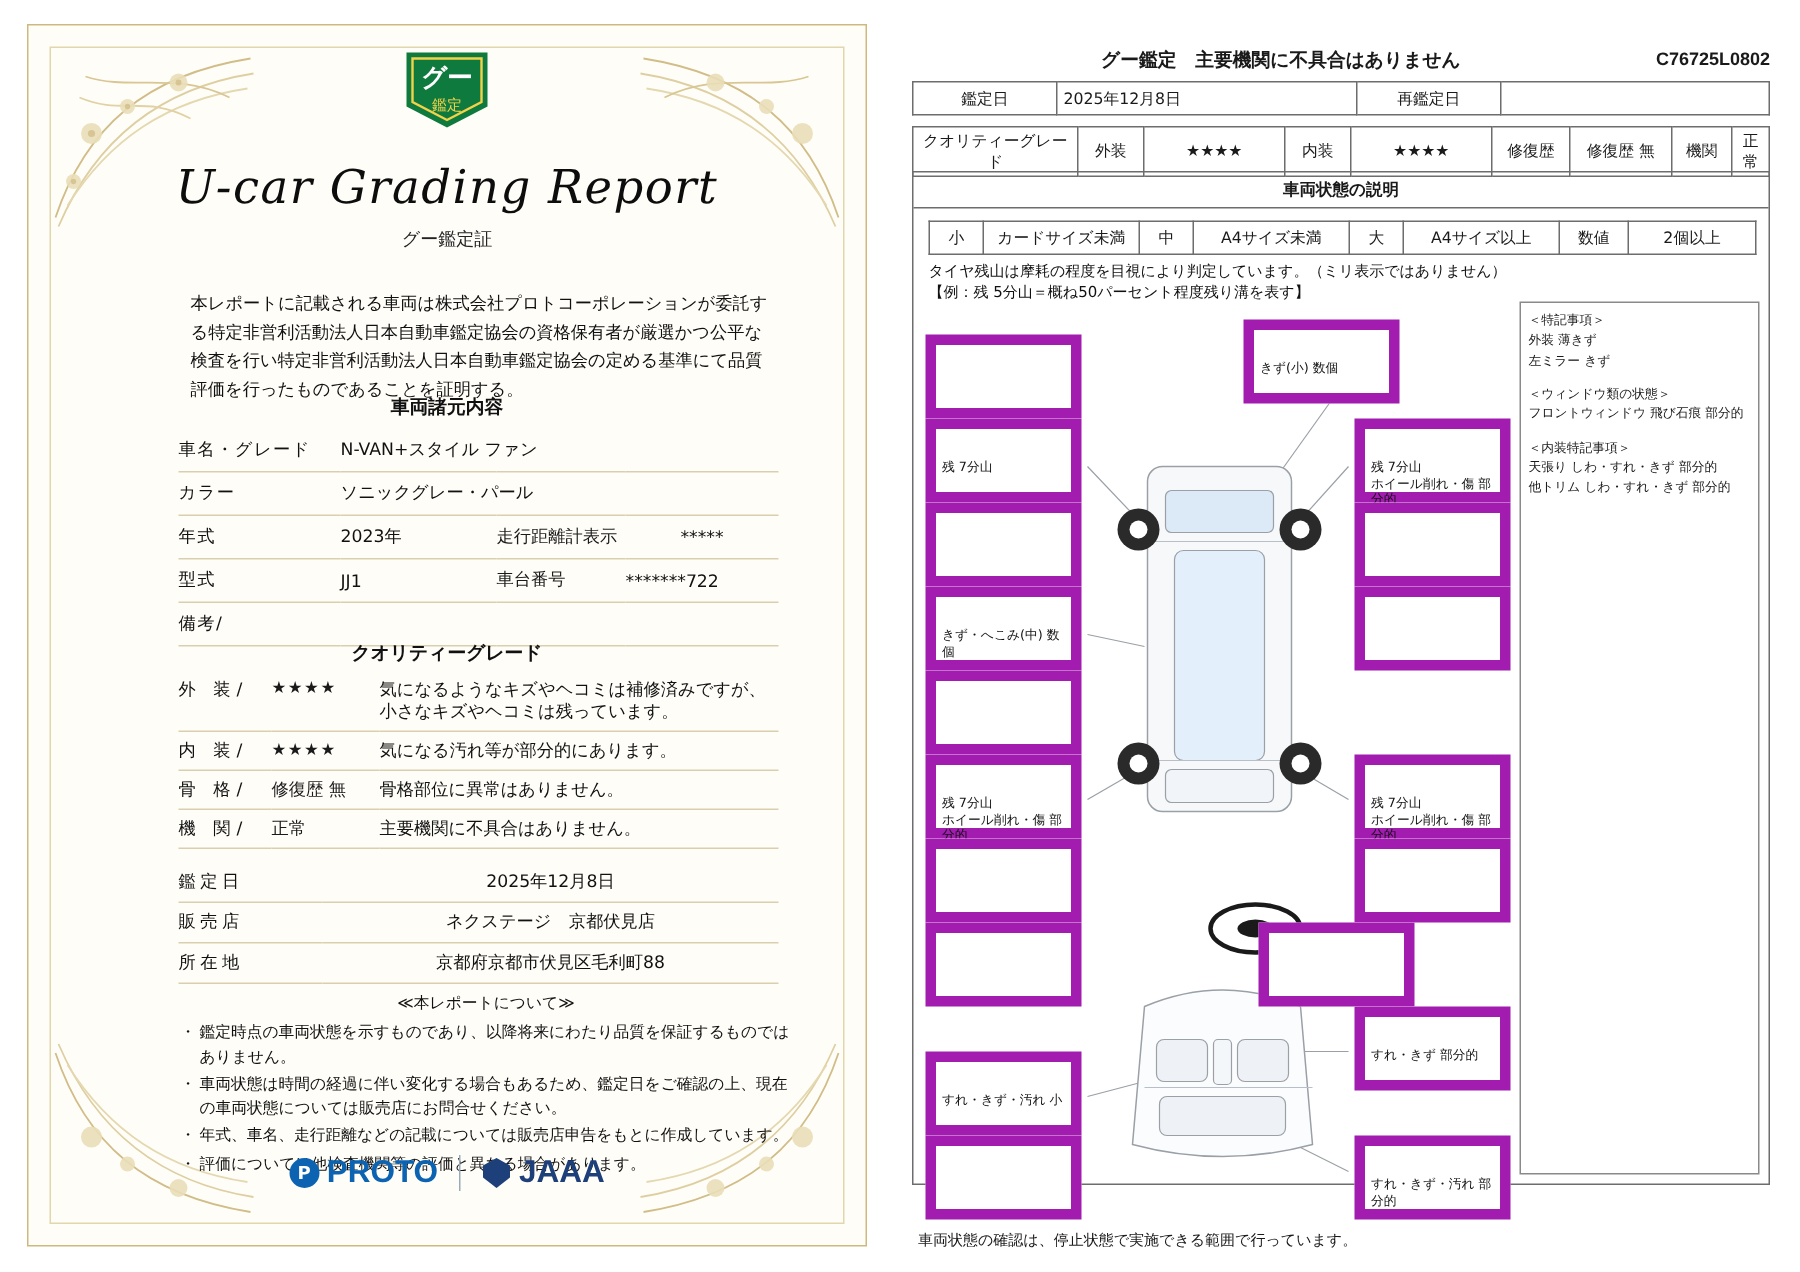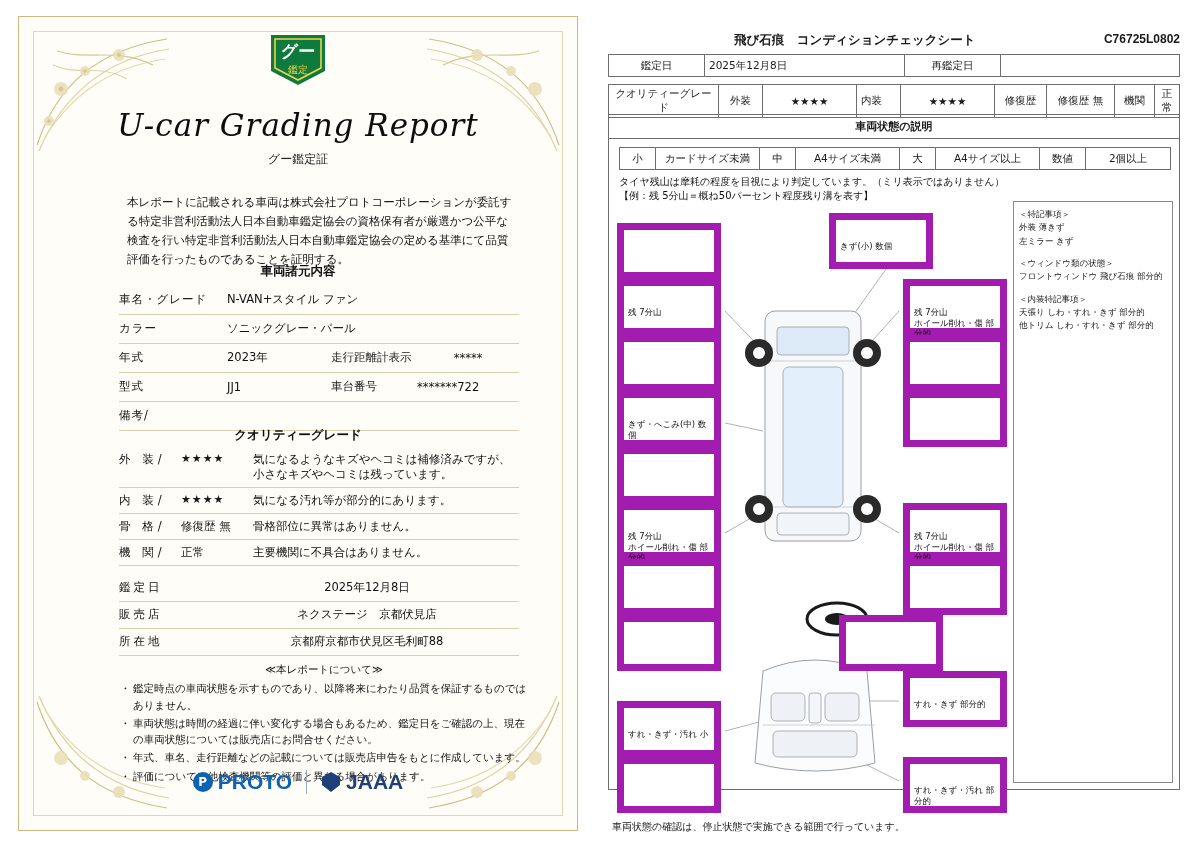--- a/index.html
+++ b/index.html
@@ -332,41 +332,41 @@
           <svg width="20" height="22" viewBox="0 0 20 22">
               <path d="M10 1 L19 6 V14 L10 21 L1 14 V6 Z" fill="#1d3f7a"></path>
             </svg>
         </span>
         <div class="jaaa-text">JAAA</div>
       </div>
     </div>
   </div>
 
   <div class="right-sheet">
-    <div class="r-title">飛び石痕　コンディションチェックシート</div>
+    <div class="r-title">グー鑑定　主要機関に不具合はありません</div>
     <div class="r-code">C76725L0802</div>
 
     <table class="rtab t1">
       <tbody>
           <tr>
         <td style="width:96px;text-align:center;">鑑定日</td>
         <td style="width:200px;">2025年12月8日</td>
         <td style="width:96px;text-align:center;">再鑑定日</td>
         <td></td>
       </tr>
     </tbody>
       </table>
 
     <table class="rtab t2">
       <tbody>
           <tr>
         <td style="width:110px;text-align:center;">クオリティーグレード</td>
         <td style="width:44px;text-align:center;">外装</td>
         <td style="width:94px;text-align:center;">★★★★</td>
-        <td style="width:44px;">内装</td>
+        <td style="width:44px;text-align:center;">内装</td>
         <td style="width:94px;text-align:center;">★★★★</td>
         <td style="width:52px;text-align:center;">修復歴</td>
         <td style="width:68px;text-align:center;">修復歴 無</td>
         <td style="width:40px;text-align:center;">機関</td>
         <td style="text-align:center;">正常</td>
       </tr>
     </tbody>
       </table>
 
     <div class="box-main">

